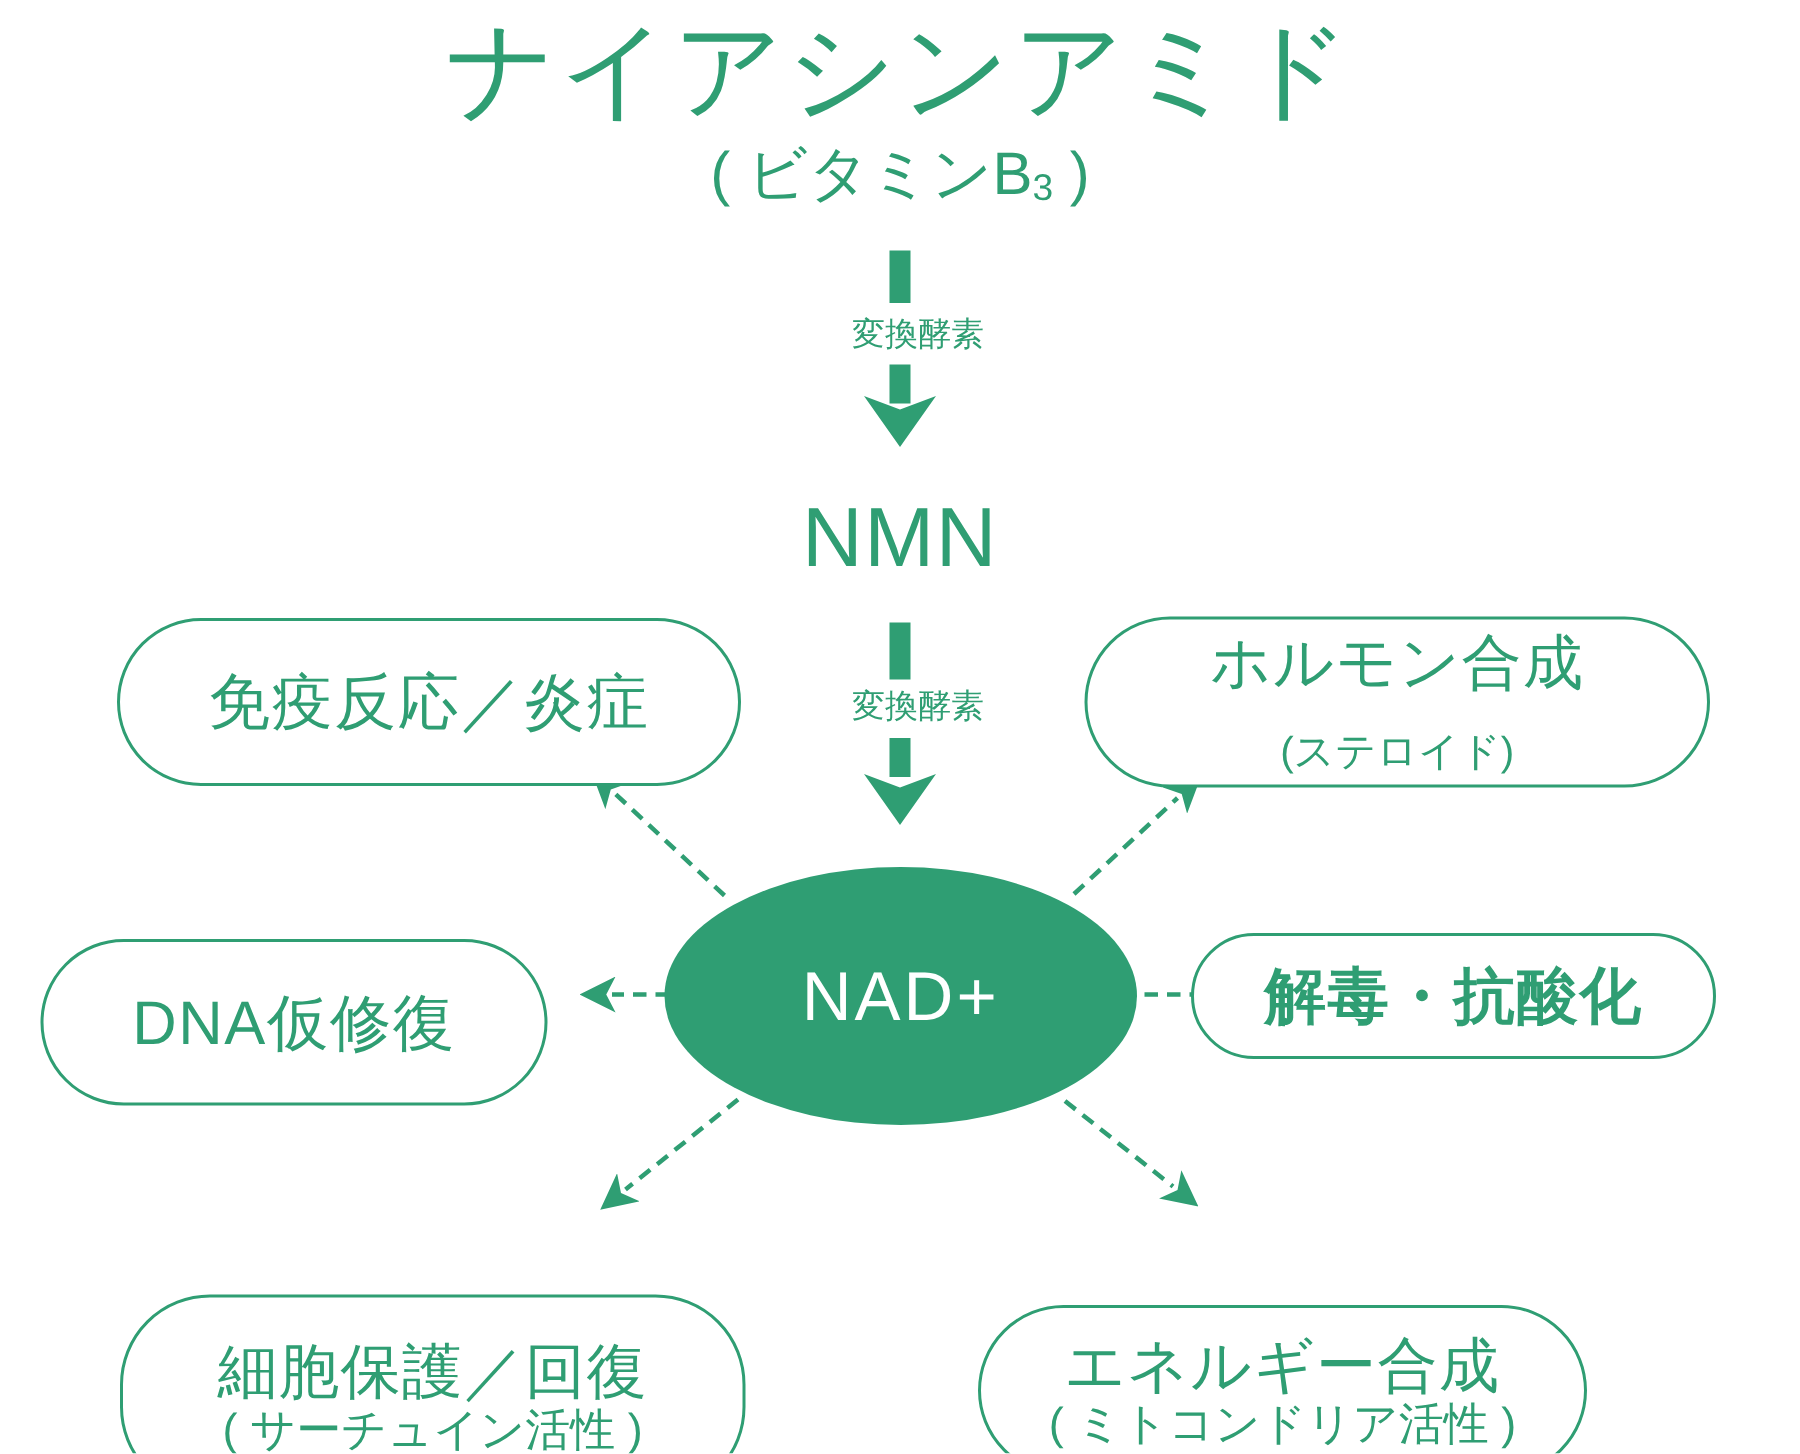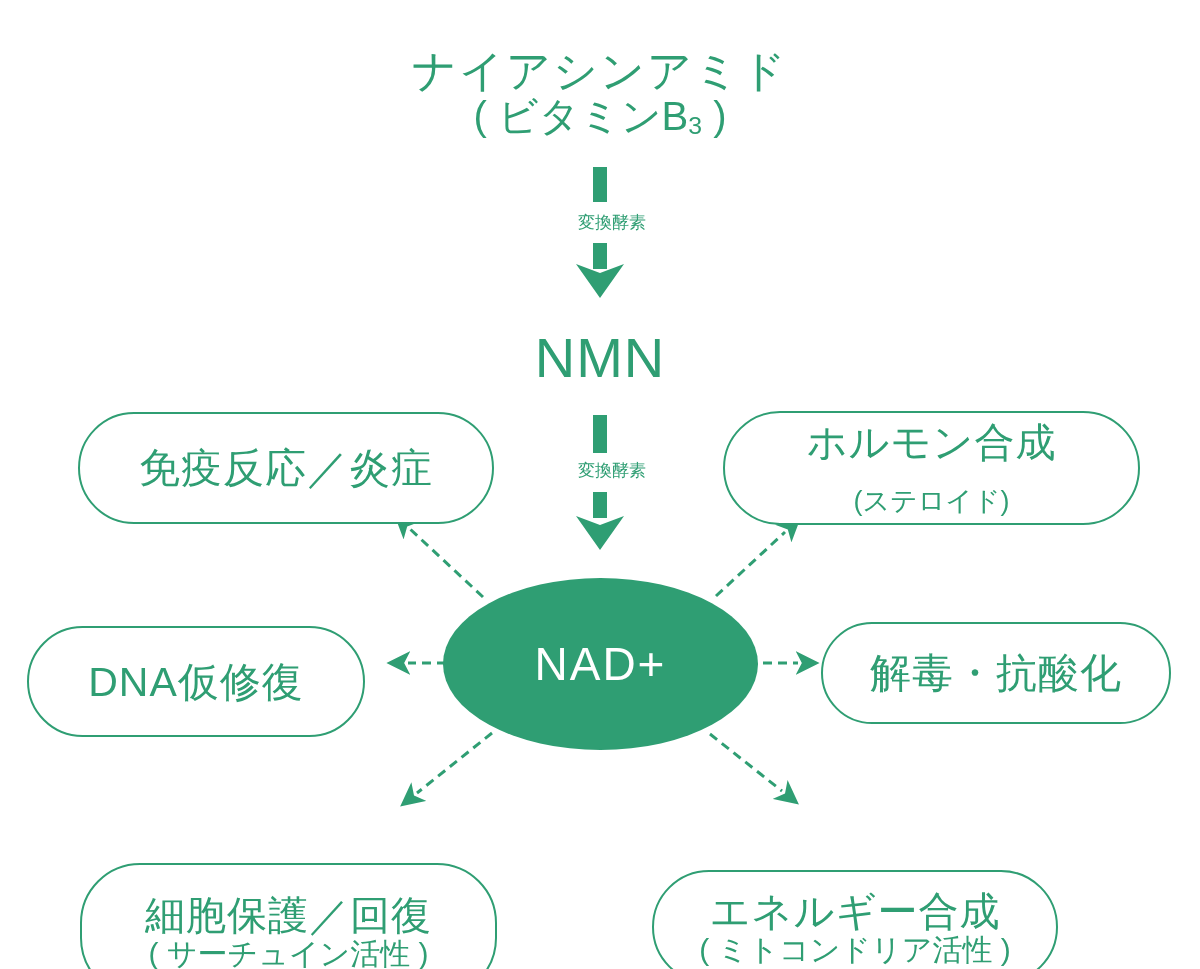--- a/index.html
+++ b/index.html
@@ -27,38 +27,38 @@
   .overlay .flow-bar, .overlay .flow-head { fill: var(--accent); }
   .overlay line.dashed {
     stroke: var(--accent);
     stroke-width: 3;
     stroke-dasharray: 9 6;
     fill: none;
   }
   .abs { position: absolute; }
   .ctext { left: 0; right: 0; text-align: center; }
   .title {
-    top: 36px;
-    font-size: 44px;
+    top: 12px;
+    font-size: 72px;
     line-height: 70px;
     letter-spacing: 2px;
     font-weight: 400;
   }
   .subtitle {
     top: 94px;
     font-size: 40px;
     line-height: 44px;
     font-weight: 400;
   }
   .subtitle .subsc {
     font-size: 0.62em;
     vertical-align: -0.18em;
   }
   .enzyme {
-    font-size: 17px;
+    font-size: 22px;
     line-height: 32px;
     font-weight: 400;
     padding-left: 24px;
   }
   .enzyme.top { top: 207px; }
   .enzyme.bottom { top: 455px; }
   .nmn {
     top: 328px;
     font-size: 56px;
     line-height: 60px;
@@ -92,21 +92,21 @@
     text-align: center;
     margin-top: 19px;
   }
   .pill-main { font-size: 41px; line-height: 48px; letter-spacing: 1px; }
   .pill-sub  { font-size: 30px; line-height: 32px; }
   .pill.immune  { left: 78px;  top: 393px; width: 416px; height: 112px; }
   .pill.hormone { left: 723px; top: 392px; width: 417px; height: 114px; gap: 20px; }
   .pill.hormone .pill-main { font-size: 40px; line-height: 46px; }
   .pill.hormone .pill-sub  { font-size: 27px; text-align: center; }
   .pill.dna     { left: 27px;  top: 607px; width: 338px; height: 111px; }
-  .pill.detox   { left: 821px; top: 603px; width: 350px; height: 102px; }
+  .pill.detox   { left: 794px; top: 603px; width: 350px; height: 84px; font-weight: bold; }
   .pill.cell    { left: 80px;  top: 844px; width: 417px; height: 135px; }
   .pill.cell .pill-main   { font-size: 40px; line-height: 46px; }
   .pill.energy  { left: 652px; top: 851px; width: 406px; height: 114px; }
   .pill.energy .pill-main { font-size: 40px; line-height: 46px; }
 </style>
 </head>
 <body>
 
 <div class="canvas">
 

